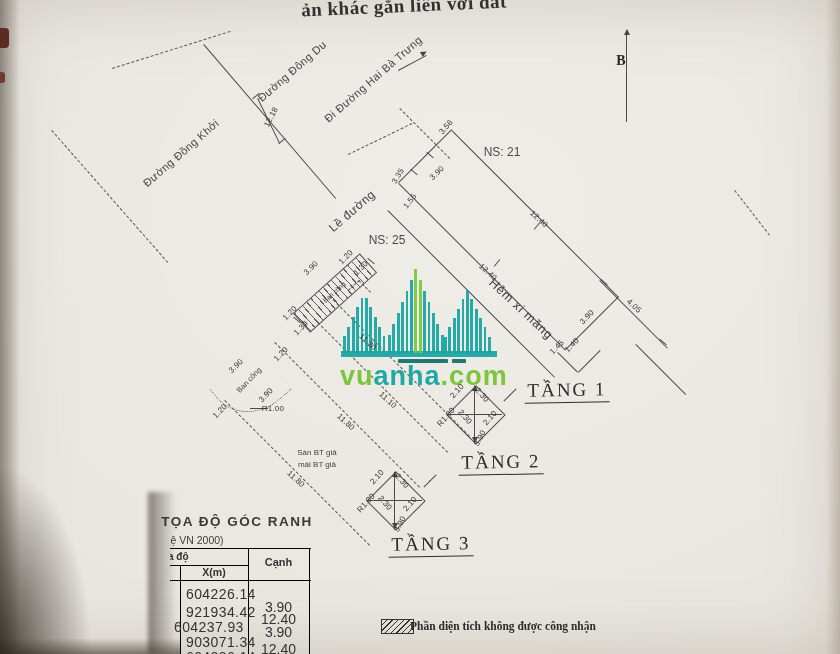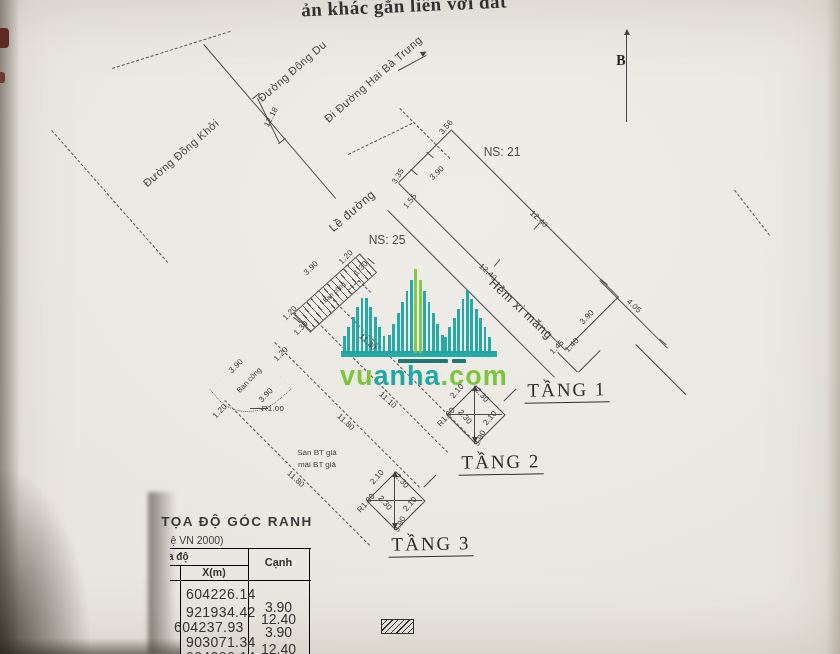--- a/index.html
+++ b/index.html
@@ -248,13 +248,14 @@
     <span class="ann a-dim" style="left: 402px; top: 481px; transform: translate(-50%, -50%) rotate(48deg);">2.30</span>
     <span class="ann a-dim" style="left: 385px; top: 503px; transform: translate(-50%, -50%) rotate(48deg);">2.30</span>
     <span class="ann a-dim" style="left: 410px; top: 504px; transform: translate(-50%, -50%) rotate(-48deg);">2.10</span>
     <span class="ann a-dim" style="left: 366px; top: 503px; transform: translate(-50%, -50%) rotate(-48deg);">R1.00</span>
     <span class="ann a-dim" style="left: 400px; top: 524px; transform: translate(-50%, -50%) rotate(-62deg);">3.90</span>
     <span class="ann a-floor" style="left: 567px; top: 391px; transform: translate(-50%, -50%) rotate(-1deg);">TẦNG 1</span>
     <span class="ann a-floor" style="left: 501px; top: 463px; transform: translate(-50%, -50%) rotate(-1deg);">TẦNG 2</span>
     <span class="ann a-floor" style="left: 431px; top: 545px; transform: translate(-50%, -50%) rotate(-1deg);">TẦNG 3</span>
     <span class="ann a-ttitle" style="left: 237px; top: 521px; transform: translate(-50%, -50%) rotate(0deg);">TỌA ĐỘ GÓC RANH</span>
     <span class="ann a-tsub" style="left: 197px; top: 540px; transform: translate(-50%, -50%) rotate(0deg);">ệ VN 2000)</span>
+    <span class="ann a-legend" style="left: 503px; top: 626px; transform: translate(-50%, -50%) rotate(0deg);">Phần diện tích không được công nhận</span>
   </div>
 
 </body></html>

